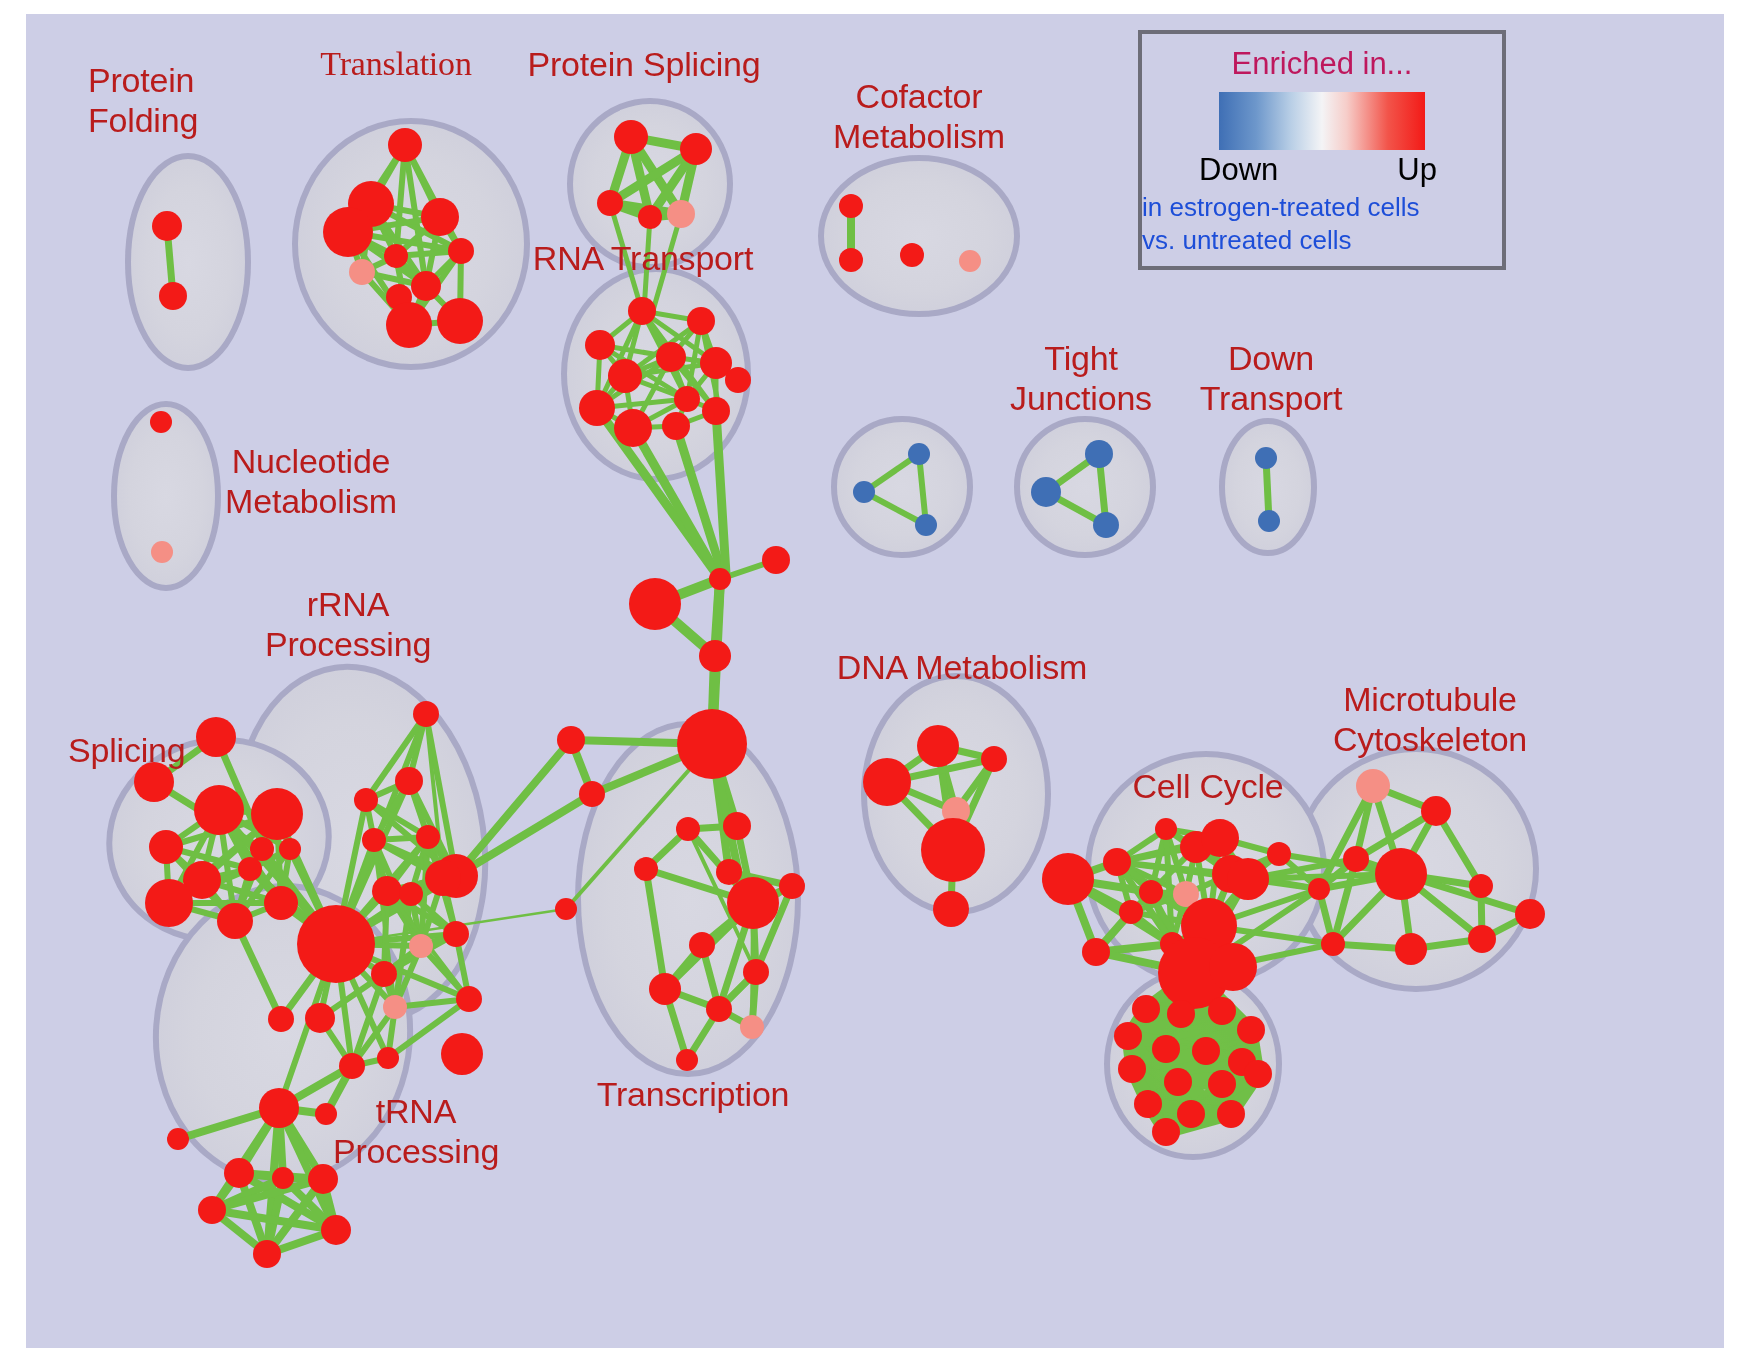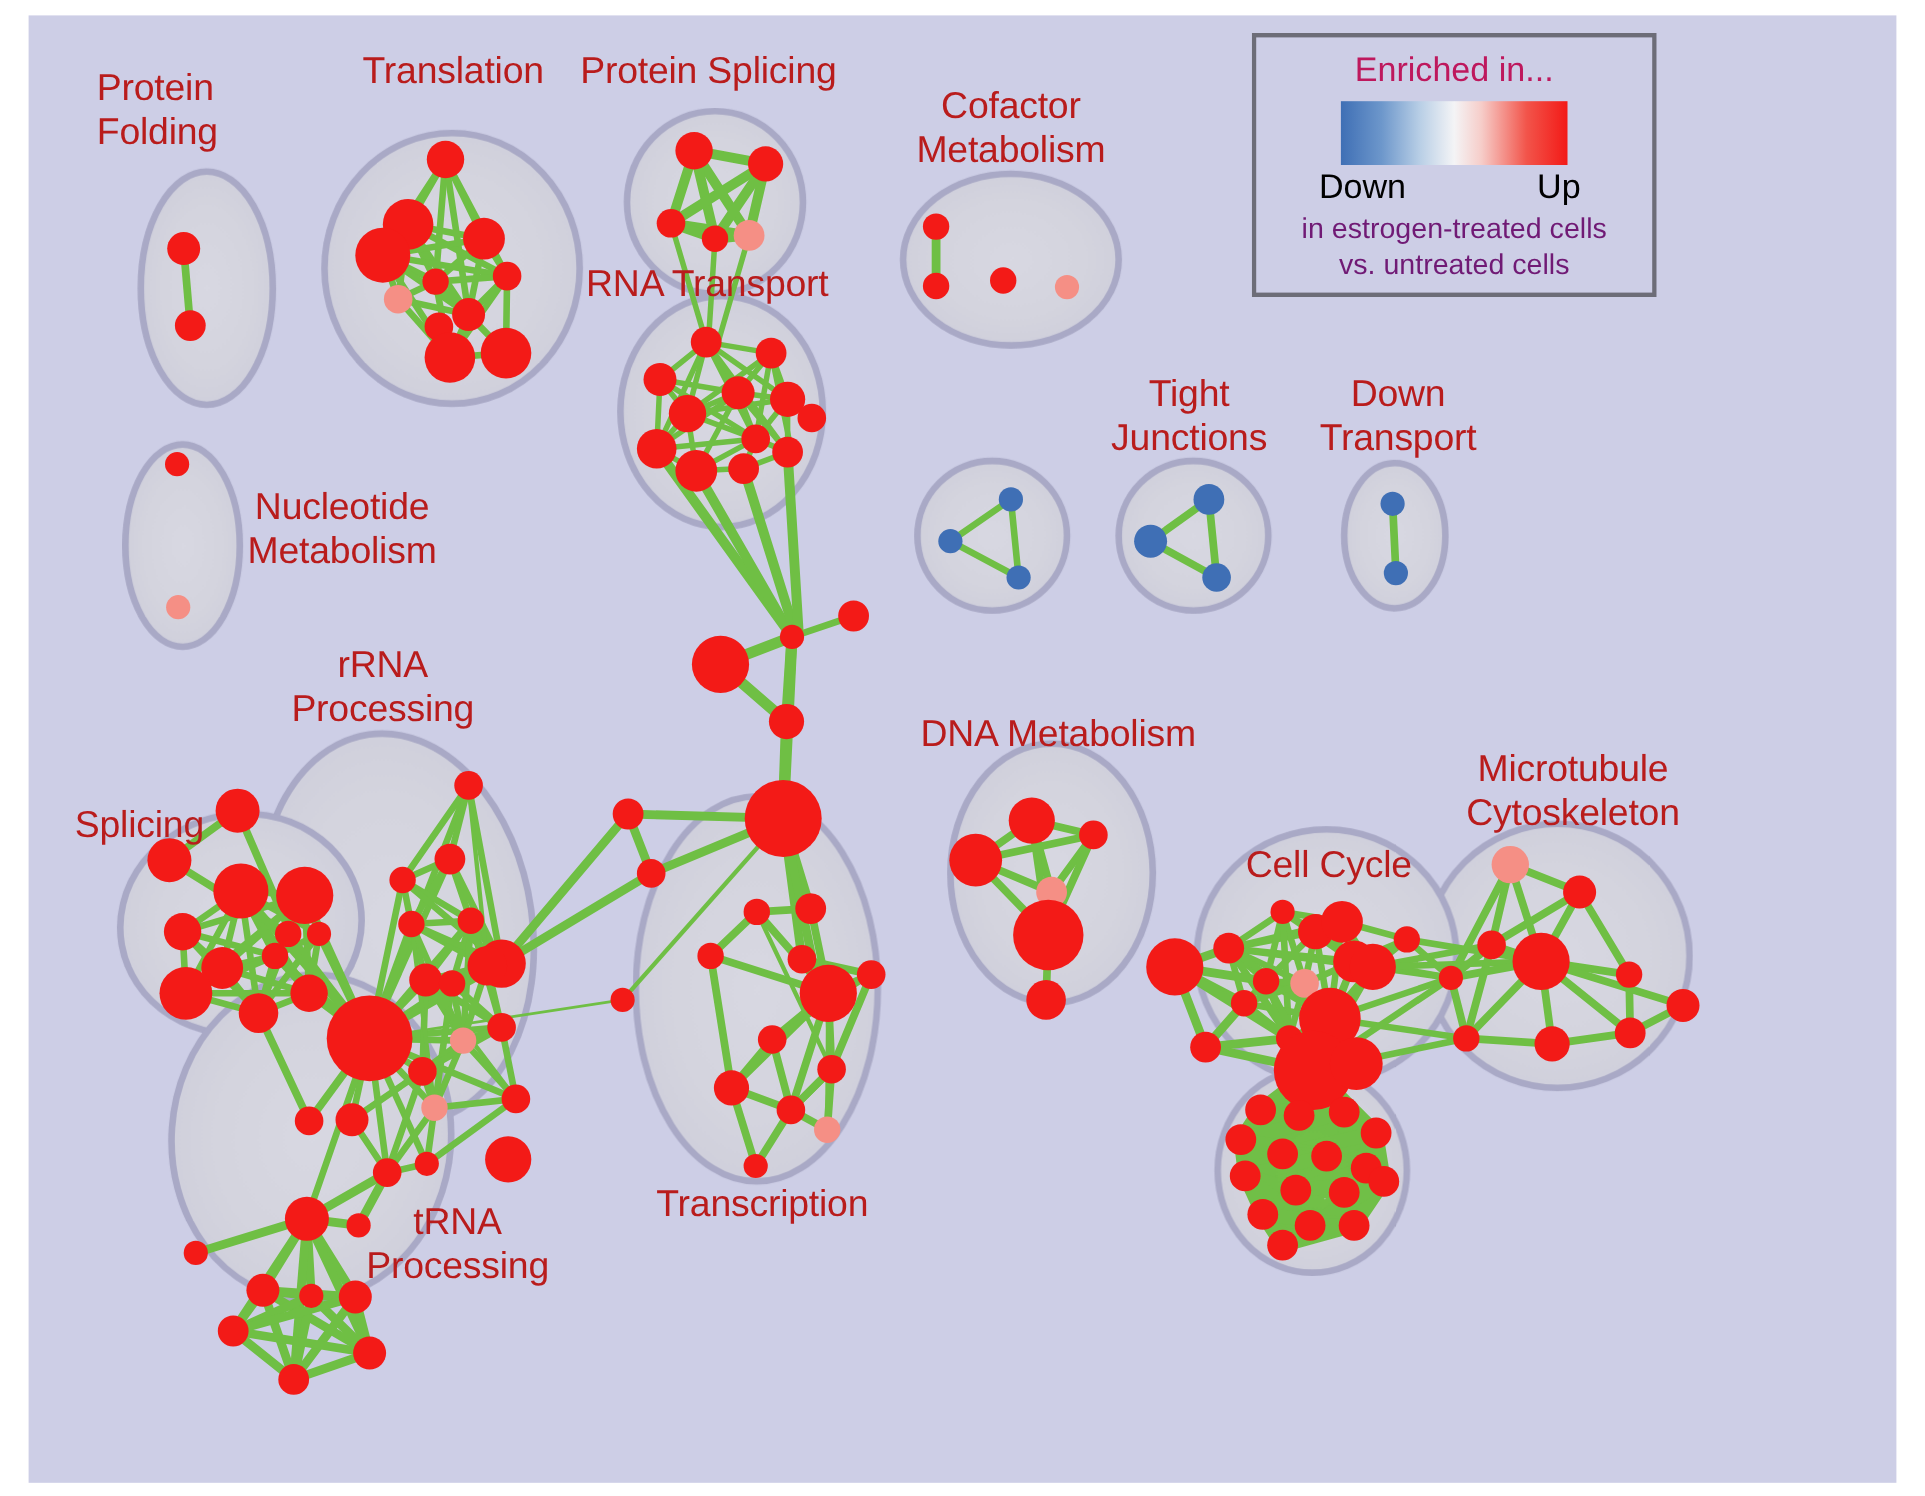--- a/index.html
+++ b/index.html
@@ -45,21 +45,21 @@
     margin:10px auto 0 auto;
     width:206px;height:58px;
     background:linear-gradient(to right,#3f6fb5 0%,#6d97cb 18%,#b9cfe6 35%,#f4f4f6 50%,#f6cdc9 62%,#f2544a 82%,#f31a17 100%);
   }
   #legend .ends{
     position:relative;width:246px;margin:2px auto 0 auto;height:38px;
   }
   #legend .ends .dn{position:absolute;left:0;top:0;font-size:31px;color:#000;}
   #legend .ends .up{position:absolute;right:8px;top:0;font-size:31px;color:#000;}
   #legend .sub{
-    text-align:center;color:#701a75;font-size:26px;line-height:31px;margin-top:2px;
+    color:#1d4ed8;font-size:26px;line-height:31px;margin-top:2px;
   }
 </style>
 </head>
 <body>
 
 <div id="stage">
   <div id="canvas">
 
     <svg id="net" viewBox="0 0 1698 1334">
       <defs>
@@ -808,21 +808,21 @@
         <circle cx="1232" cy="1060" r="14" fill="#f31a17"></circle>
         <circle cx="1122" cy="1090" r="14" fill="#f31a17"></circle>
         <circle cx="1165" cy="1100" r="14" fill="#f31a17"></circle>
         <circle cx="1205" cy="1100" r="14" fill="#f31a17"></circle>
         <circle cx="1140" cy="1118" r="14" fill="#f31a17"></circle>
       </g>
     </svg>
 
     <div class="clbl l" style="left:62px;top:46px;">Protein
 Folding</div>
-    <div class="clbl c" style="left:386px;top:30px;">Translation</div>
+    <div class="clbl c" style="left:370px;top:30px;font-family:Liberation Serif, serif;">Translation</div>
     <div class="clbl c" style="left:618px;top:30px;">Protein Splicing</div>
     <div class="clbl c" style="left:893px;top:62px;">Cofactor
 Metabolism</div>
     <div class="clbl c" style="left:617px;top:224px;">RNA Transport</div>
     <div class="clbl c" style="left:285px;top:427px;">Nucleotide
 Metabolism</div>
     <div class="clbl c" style="left:1055px;top:324px;">Tight
 Junctions</div>
     <div class="clbl c" style="left:1245px;top:324px;">Down
 Transport</div>

